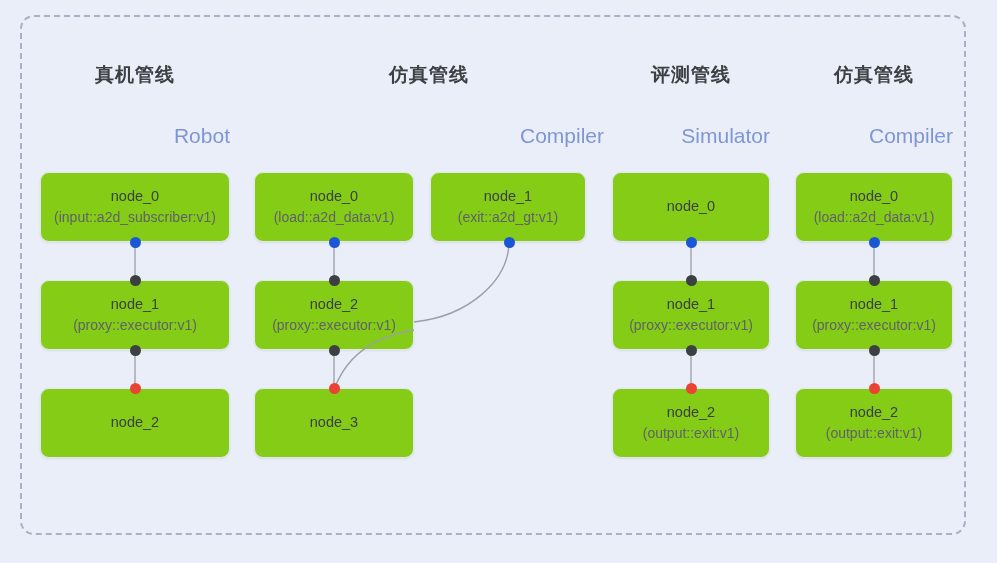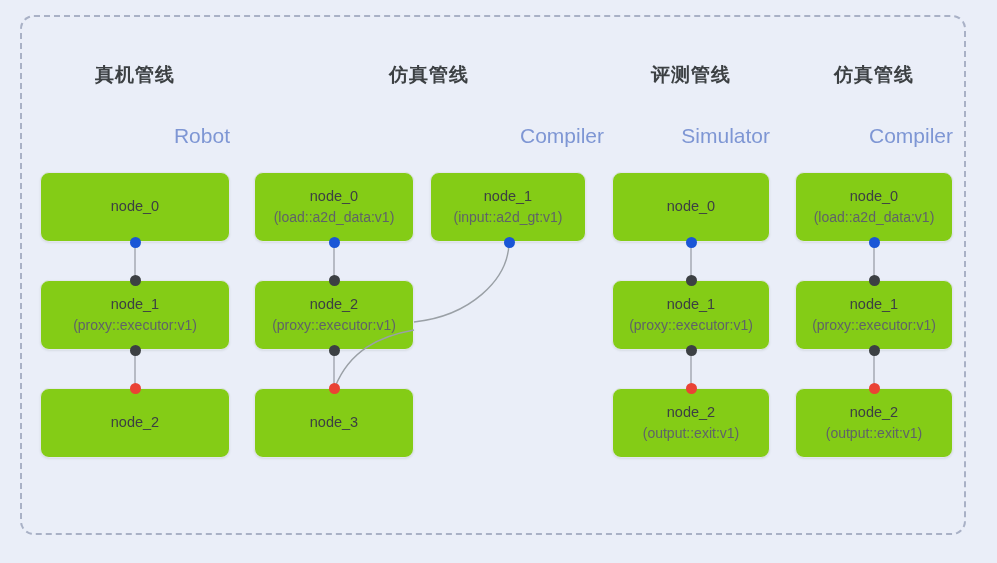--- a/index.html
+++ b/index.html
@@ -101,20 +101,21 @@
 
   <div class="outer-frame"></div>
 
   <div class="column" style="left:40px;width:190px;">
     <div class="col-title">真机管线</div>
     <div class="col-subtitle">Robot</div>
   </div>
 
   <div class="node" style="left:40px;top:172px;width:190px;">
     <div class="node-name">node_0</div>
+    <div class="node-spec">(input::a2d_subscriber:v1)</div>
   </div>
   <div class="node" style="left:40px;top:280px;width:190px;">
     <div class="node-name">node_1</div>
     <div class="node-spec">(proxy::executor:v1)</div>
   </div>
   <div class="node" style="left:40px;top:388px;width:190px;">
     <div class="node-name">node_2</div>
   </div>
   <div class="link" style="left:135px;top:242px;height:38px;"></div>
   <div class="link" style="left:135px;top:350px;height:38px;"></div>
@@ -134,21 +135,21 @@
   </div>
   <div class="node" style="left:254px;top:280px;width:160px;">
     <div class="node-name">node_2</div>
     <div class="node-spec">(proxy::executor:v1)</div>
   </div>
   <div class="node" style="left:254px;top:388px;width:160px;">
     <div class="node-name">node_3</div>
   </div>
   <div class="node" style="left:430px;top:172px;width:156px;">
     <div class="node-name">node_1</div>
-    <div class="node-spec">(input::a2d_gt:v1)</div>
+    <div class="node-spec">(exit::a2d_gt:v1)</div>
   </div>
   <div class="link" style="left:334px;top:242px;height:38px;"></div>
   <div class="link" style="left:334px;top:350px;height:38px;"></div>
   <div class="port blue" style="left:334px;top:242px;"></div>
   <div class="port dark" style="left:334px;top:280px;"></div>
   <div class="port dark" style="left:334px;top:350px;"></div>
   <div class="port red" style="left:334px;top:388px;"></div>
   <div class="port blue" style="left:509px;top:242px;"></div>
 
   <div class="column" style="left:612px;width:158px;">

